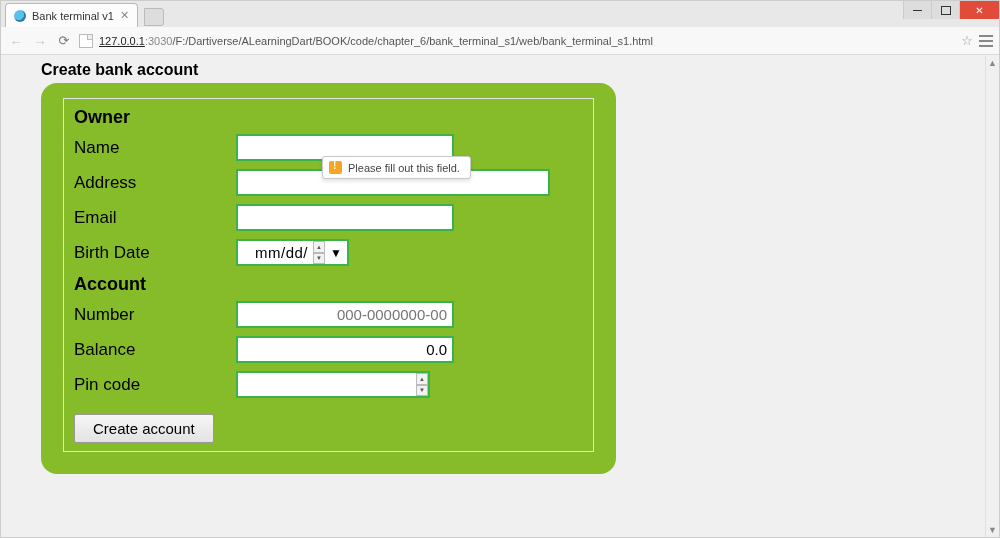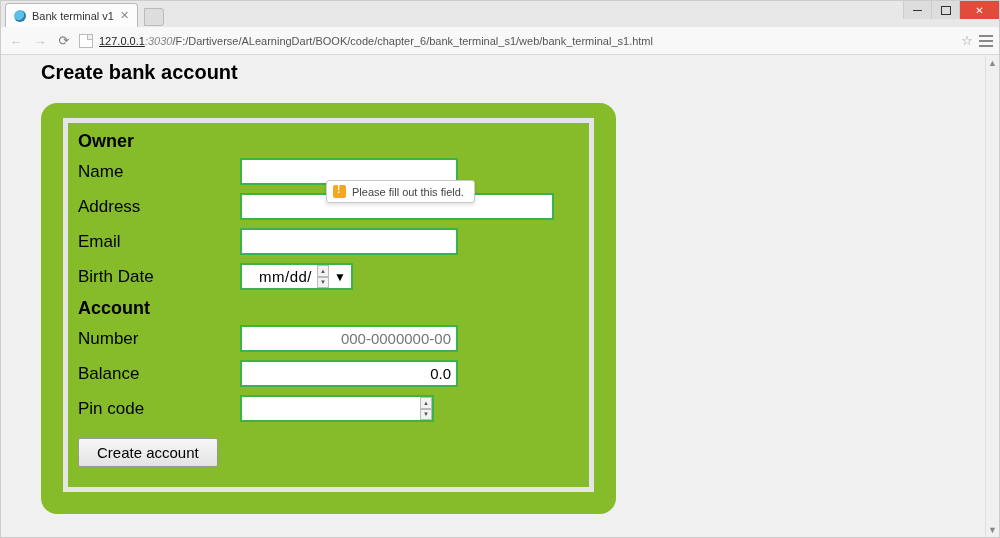--- a/index.html
+++ b/index.html
@@ -20,37 +20,37 @@
   .win-btn.close { background:#e04b3a; color:#fff; width:40px; }
   .win-btn.close::after { content:"\2715"; font-size:10px; }
 
   .addr-bar { height:28px; background:#f8f8f8; border-bottom:1px solid #d9d9d9; display:flex; align-items:center; padding:0 6px; gap:6px; }
   .nav-btn { width:18px; height:18px; color:#7a7a7a; display:flex; align-items:center; justify-content:center; font-size:13px; }
   .nav-btn.disabled { color:#c0c0c0; }
   .page-icon { width:14px; height:14px; border:1px solid #bbb; background:#fff; position:relative; }
   .page-icon::after { content:""; position:absolute; top:0; right:0; width:4px; height:4px; background:#eee; border-left:1px solid #bbb; border-bottom:1px solid #bbb; }
   .url { flex:1; font-size:11px; color:#555; white-space:nowrap; overflow:hidden; }
   .url .host { color:#222;text-decoration:underline; }
-  .url .port { color:#888;font-style:italic; }
+  .url .port { color:#888; }
   .star { color:#999; font-size:13px; margin-left:4px;}
   .menu-lines { width:14px; height:12px; display:flex; flex-direction:column; justify-content:space-between; }
   .menu-lines span { height:2px; background:#888; }
 
   .viewport { position:absolute; top:55px; bottom:0; left:0; right:14px; background:#f0f0f0; overflow:hidden; }
   .scrollbar { position:absolute; top:55px; bottom:0; right:0; width:14px; background:#f0f0f0; border-left:1px solid #e0e0e0; }
   .scroll-arrow { height:14px; display:flex; align-items:center; justify-content:center; color:#888; font-size:9px; }
   .scroll-arrow.up::after { content:"\25B2"; }
   .scroll-arrow.down { position:absolute; bottom:0; width:100%; }
   .scroll-arrow.down::after { content:"\25BC"; }
 
   
   .page { padding:0 0 0 40px; }
-  h1.page-title { font-size:20px; font-weight:bold; margin:5px 0 19px; }
+  h1.page-title { font-size:16px; font-weight:bold; margin:5px 0 4px; }
   .green-panel { background:#86bc2a; border-radius:16px; width:575px; padding:15px 22px 22px; }
-  .form-box { border:5px solid #e5e5e5; padding:6px 10px 20px; position:relative; }
+  .form-box { border:1px solid #e5e5e5; padding:6px 10px 8px; position:relative; }
   .section-head { font-size:18px; font-weight:bold; margin:2px 0 6px; }
   .form-row { display:flex; align-items:center; margin-bottom:8px; position:relative; }
   .form-label { width:162px; font-size:17px; }
   .field-wrap { border:2px solid #3bb24a; background:#3bb24a; display:inline-block; line-height:0; }
   input[type=text], .date-input, .num-input { border:none; padding:3px 5px; font-size:15px; background:#fff; outline:none; font-family:inherit;text-align:right; }
   .w-200 { width:214px; }
   .w-320 { width:310px; }
   .w-60 { width:52px; height:18px; }
   .date-input { width:75px; font-family: "Courier New", monospace; font-size:14px; letter-spacing:0.5px; }
   .date-box { display:flex; align-items:stretch; background:#fff; }

